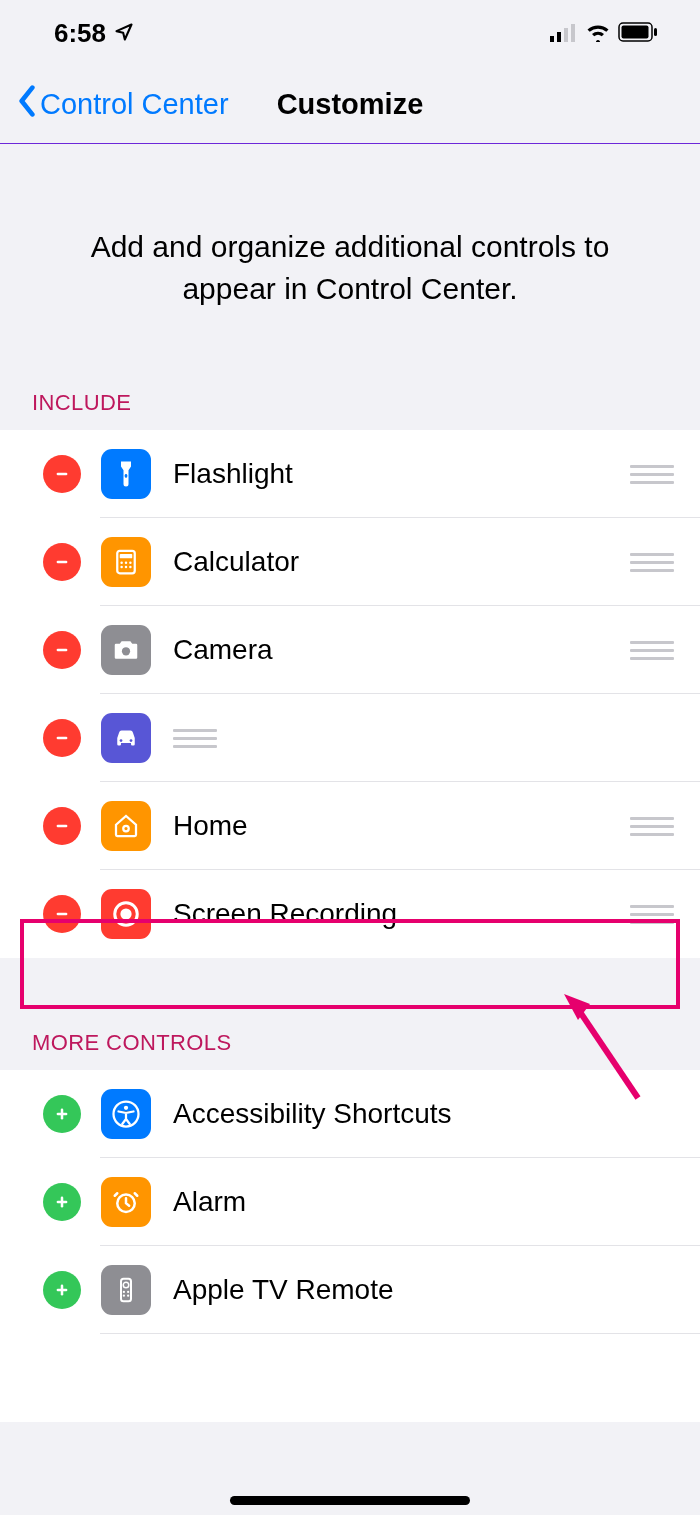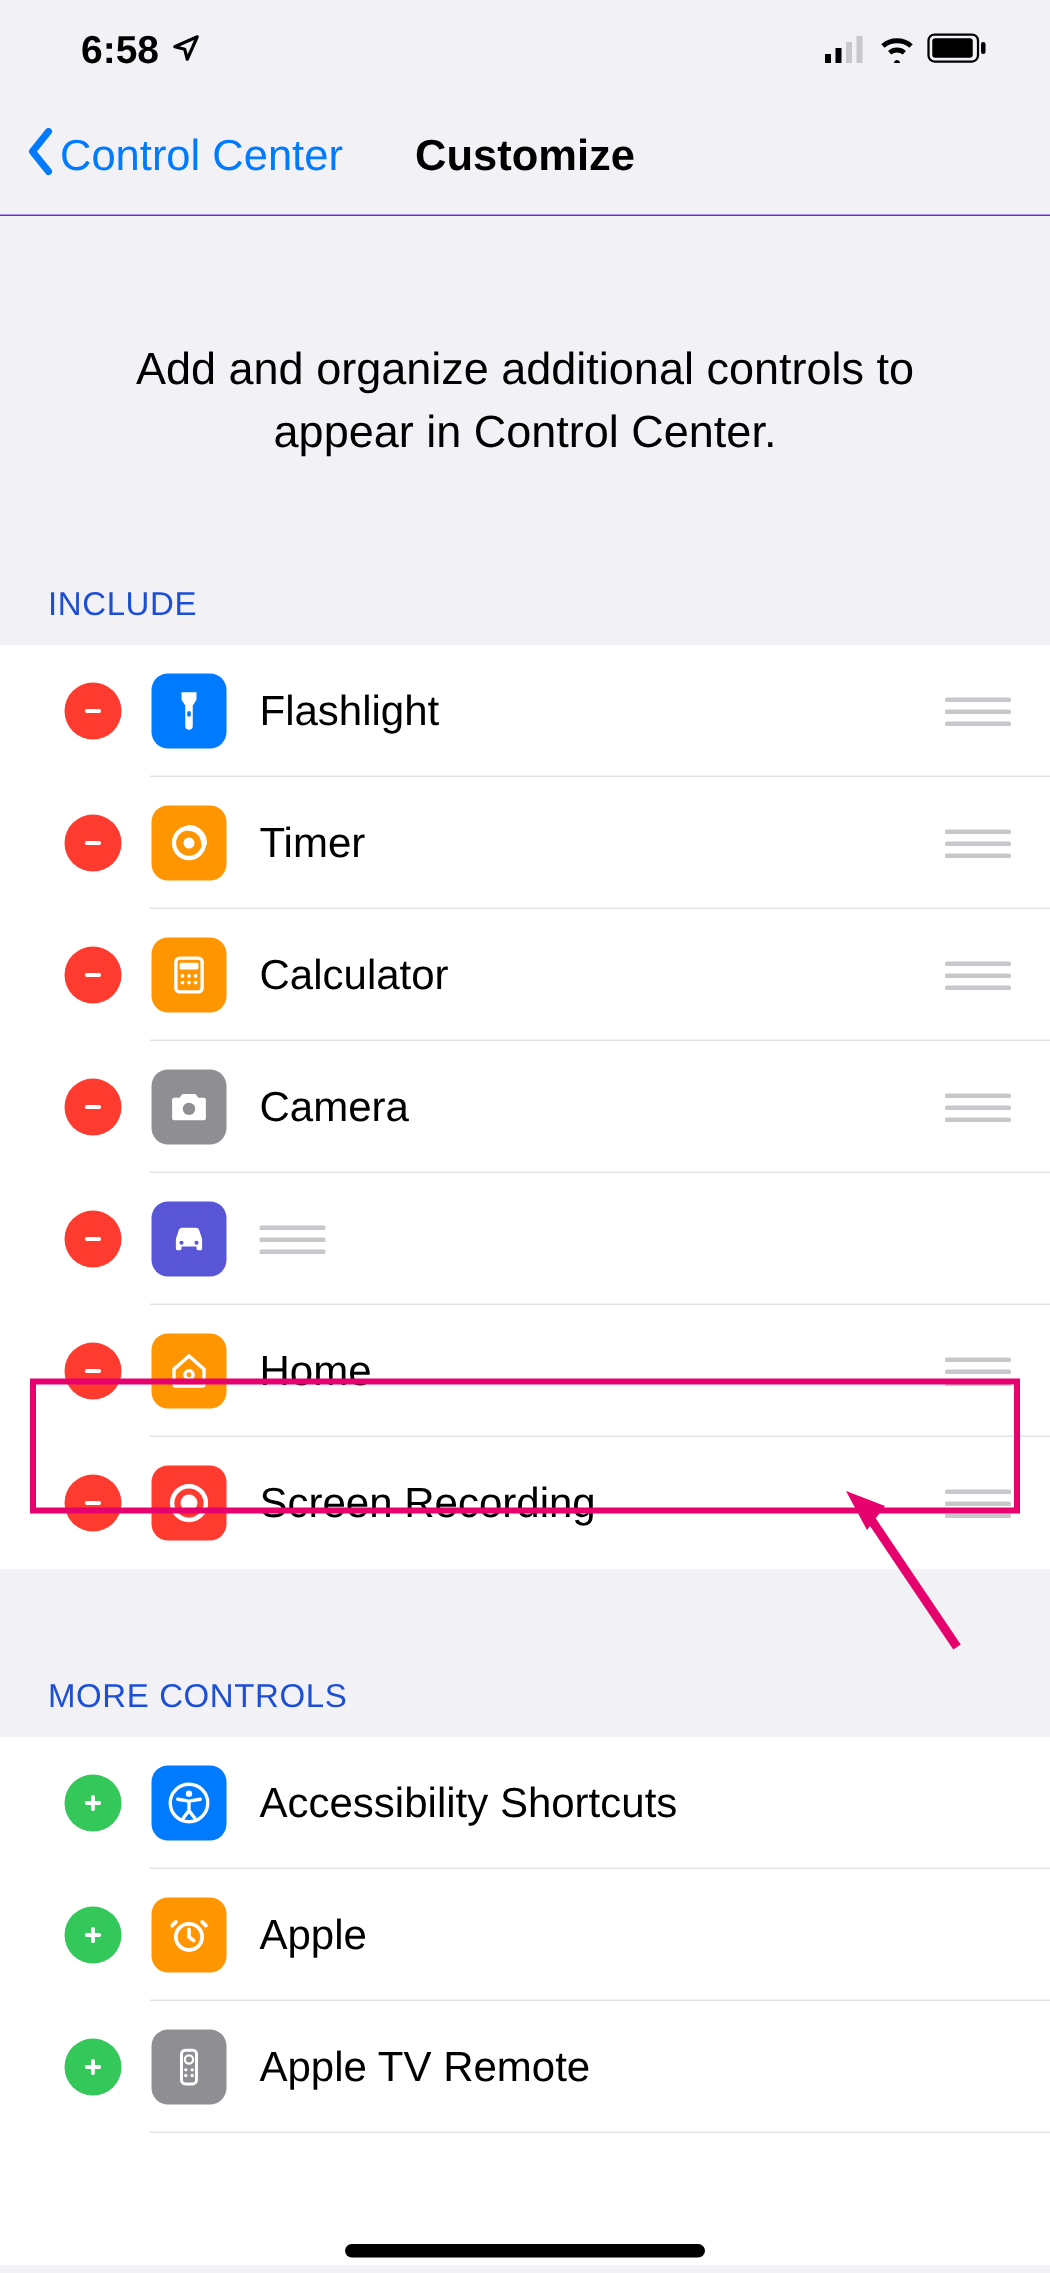--- a/index.html
+++ b/index.html
@@ -5,21 +5,21 @@
     * { box-sizing: border-box; margin: 0; padding: 0; }
     html, body { width: 700px; height: 1515px; font-family: -apple-system, "Helvetica Neue", Arial, sans-serif; background: #f2f2f6; color: #000; overflow: hidden; }
     .status-bar { height: 66px; display: flex; justify-content: space-between; align-items: center; padding: 0 42px 0 54px; font-size: 26px; font-weight: 600; gap: 16px; }
     .status-left { display: flex; align-items: center; gap: 8px; }
     .status-right { display: flex; align-items: center; gap: 7px; }
     .nav-bar { height: 78px; display: flex; align-items: center; position: relative; border-bottom: 1px solid #6d28d9; }
     .back-btn { position: absolute; left: 16px; display: flex; align-items: center; color: #007aff; font-size: 29px; font-weight: 400; cursor: pointer; }
     .back-chevron { margin-right: 2px; }
     .nav-title { margin: 0 auto; font-size: 29px; font-weight: 600; color: #000; }
     .description { padding: 82px 50px 70px; text-align: center; font-size: 30px; line-height: 1.4; color: #000; }
-    .section-header { font-size: 22px; color: #1d4ed8; letter-spacing: 0.4px; padding: 10px 32px 14px; text-transform: uppercase; }
+    .section-header { font-size: 22px; color: #be185d; letter-spacing: 0.4px; padding: 10px 32px 14px; text-transform: uppercase; }
     .list { background: #fff; }
     .row { display: flex; align-items: center; height: 88px; padding-left: 43px; position: relative; }
     .row::after { content: ""; position: absolute; left: 100px; right: 0; bottom: 0; height: 1px; background: #e3e3e7; }
     .list .row:last-child::after { display: none; }
     .action-btn { width: 38px; height: 38px; border-radius: 50%; display: flex; align-items: center; justify-content: center; flex-shrink: 0; margin-right: 20px; cursor: pointer; }
     .action-minus { background: #ff3b30; }
     .action-plus { background: #34c759; }
     .action-btn svg { width: 18px; height: 18px; }
     .app-icon { width: 50px; height: 50px; border-radius: 11px; display: flex; align-items: center; justify-content: center; flex-shrink: 0; margin-right: 22px; }
     .row-label { font-size: 28px; color: #000; flex: 1; }
@@ -107,40 +107,20 @@
         <span></span>
       </div>
     </div>
     <div class="row">
       <div class="action-btn action-minus">
         <svg viewBox="0 0 20 20">
           <rect x="4" y="8.6" width="12" height="2.8" rx="1.4" fill="#fff"></rect>
         </svg>
       </div>
       <div class="app-icon bg-orange">
-        <svg width="30" height="30" viewBox="0 0 24 24" fill="none" stroke="#fff" stroke-width="2.3">
-          <circle cx="12" cy="12" r="8"></circle>
-          <path d="M12 4 A8 8 0 0 1 20 12" stroke-width="3.2" stroke-linecap="round"></path>
-          <circle cx="12" cy="12" r="1.8" fill="#fff"></circle>
-        </svg>
-      </div>
-      <div class="row-label">Timer</div>
-      <div class="drag-handle">
-        <span></span>
-        <span></span>
-        <span></span>
-      </div>
-    </div>
-    <div class="row">
-      <div class="action-btn action-minus">
-        <svg viewBox="0 0 20 20">
-          <rect x="4" y="8.6" width="12" height="2.8" rx="1.4" fill="#fff"></rect>
-        </svg>
-      </div>
-      <div class="app-icon bg-orange">
         <svg width="30" height="30" viewBox="0 0 24 24" fill="#fff">
           <rect x="5" y="3" width="14" height="18" rx="2" fill="none" stroke="#fff" stroke-width="1.8"></rect>
           <rect x="7" y="5.5" width="10" height="3.5" rx="0.7"></rect>
           <circle cx="8.5" cy="12.5" r="1"></circle>
           <circle cx="12" cy="12.5" r="1"></circle>
           <circle cx="15.5" cy="12.5" r="1"></circle>
           <circle cx="8.5" cy="16" r="1"></circle>
           <circle cx="12" cy="16" r="1"></circle>
           <circle cx="15.5" cy="16" r="1"></circle>
         </svg>
@@ -256,21 +236,21 @@
           <rect x="4" y="8.6" width="12" height="2.8" rx="1.4" fill="#fff"></rect>
           <rect x="8.6" y="4" width="2.8" height="12" rx="1.4" fill="#fff"></rect>
         </svg>
       </div>
       <div class="app-icon bg-orange">
         <svg width="30" height="30" viewBox="0 0 24 24" fill="none" stroke="#fff" stroke-width="2">
           <circle cx="12" cy="13" r="7"></circle>
           <path d="M12 9v4l2.5 2M5 5l-2 2M19 5l2 2" stroke-linecap="round"></path>
         </svg>
       </div>
-      <div class="row-label">Apple</div>
+      <div class="row-label">Alarm</div>
     </div>
     <div class="row">
       <div class="action-btn action-plus">
         <svg viewBox="0 0 20 20">
           <rect x="4" y="8.6" width="12" height="2.8" rx="1.4" fill="#fff"></rect>
           <rect x="8.6" y="4" width="2.8" height="12" rx="1.4" fill="#fff"></rect>
         </svg>
       </div>
       <div class="app-icon bg-gray">
         <svg width="30" height="30" viewBox="0 0 24 24" fill="#fff">

